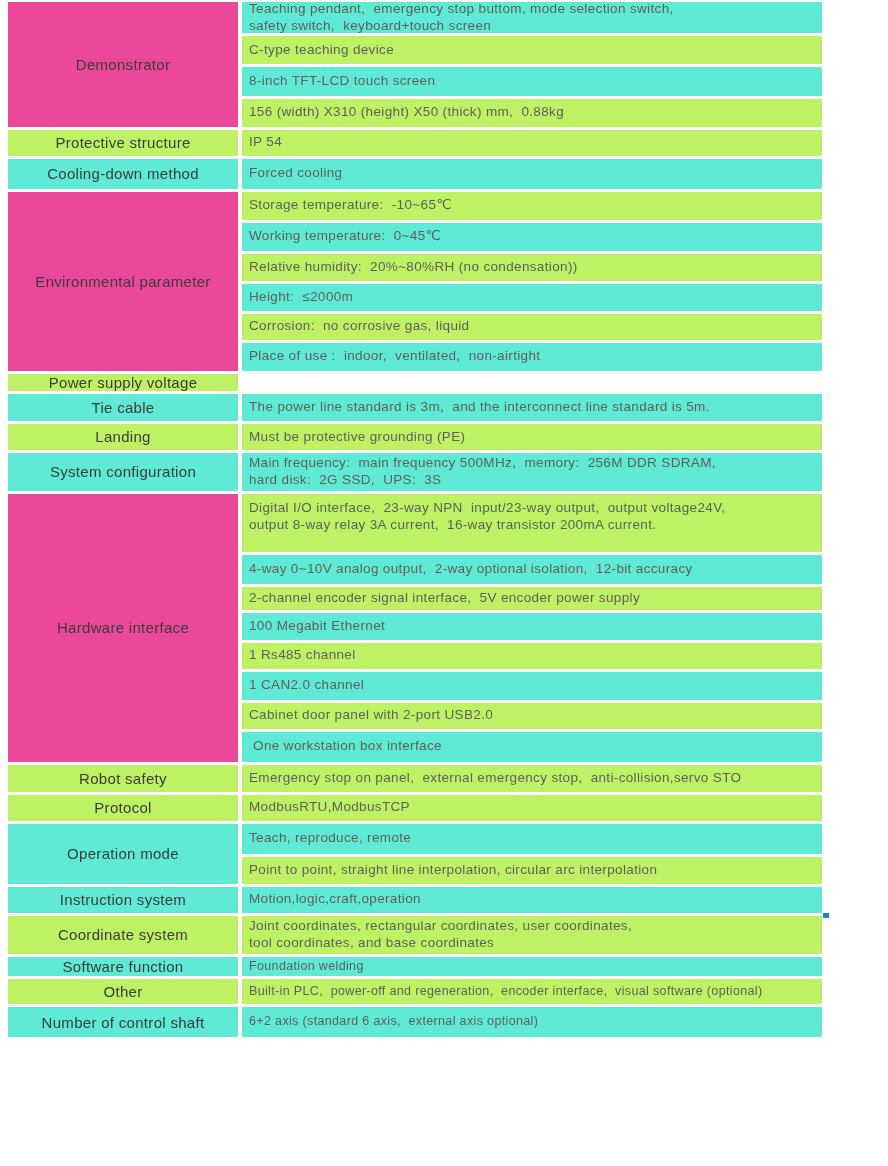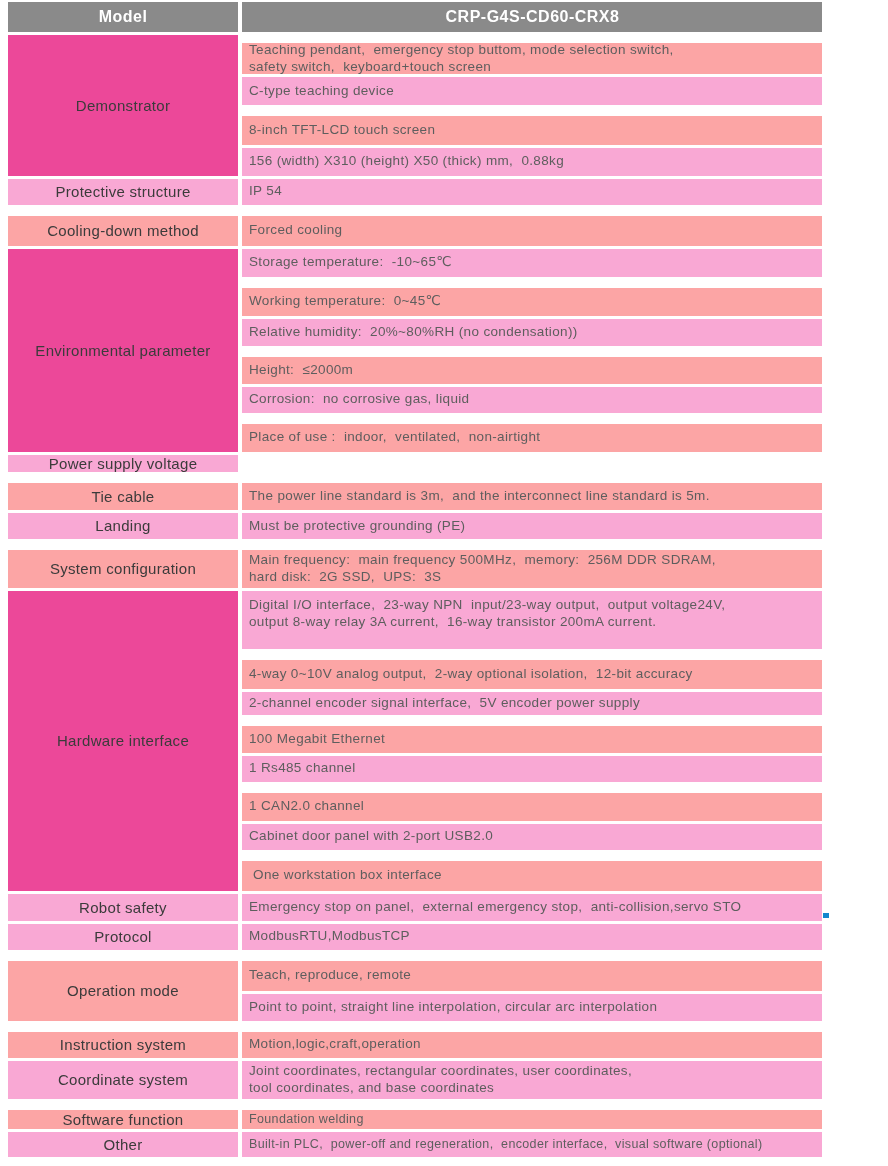--- a/index.html
+++ b/index.html
@@ -9,38 +9,34 @@
               display:flex;flex-direction:column;gap:3px;}
   .band{display:flex;gap:4px;align-items:stretch;}
   .cell-left{flex:0 0 230px;width:230px;display:flex;align-items:center;justify-content:center;
              text-align:center;color:#3b3b3b;font-size:15px;letter-spacing:0.3px;line-height:1.15;}
   .right-stack{flex:1;display:flex;flex-direction:column;gap:3px;}
   .val{flex:1;display:flex;align-items:center;padding:2px 6px 2px 7px;box-sizing:border-box;
        color:#5e5e5e;font-size:13.5px;letter-spacing:0.35px;line-height:1.25;
        white-space:pre-wrap;}
   .val.top{align-items:flex-start;padding-top:6px;}
   .val.small{font-size:12.5px;}
-  .c-white{background:#fca5a5;margin-top:8px;}
-  .c-gray{background:#f9a8d4;}
+  .c-white{background:#5eead4;}
+  .c-gray{background:#bef264;}
   .c-light{background:#ec4899;}
   .header-cell{background:#8a8a8a;color:#ffffff;font-weight:bold;font-size:16px;
                letter-spacing:0.5px;min-height:30px;}
   .header-value{justify-content:center;text-align:center;}
   .artifact-blue{position:absolute;left:823px;top:913px;width:6px;height:5px;background:#1287cd;}
 </style>
 </head>
 <body>
 
 <div class="page">
   <div class="spec-table">
 
-    <div class="band">
-      <div class="cell-left header-cell">Model</div>
-      <div class="val header-cell header-value">CRP-G4S-CD60-CRX8</div>
-    </div>
 
     <div class="band">
       <div class="cell-left c-light">Demonstrator</div>
       <div class="right-stack">
         <div class="val c-white" style="min-height:31px">Teaching pendant,  emergency stop buttom, mode selection switch,
 safety switch,  keyboard+touch screen</div>
         <div class="val c-gray" style="min-height:24px">C-type teaching device</div>
         <div class="val c-white" style="min-height:27px">8-inch TFT-LCD touch screen</div>
         <div class="val c-gray" style="min-height:27px">156 (width) X310 (height) X50 (thick) mm,  0.88kg</div>
       </div>

